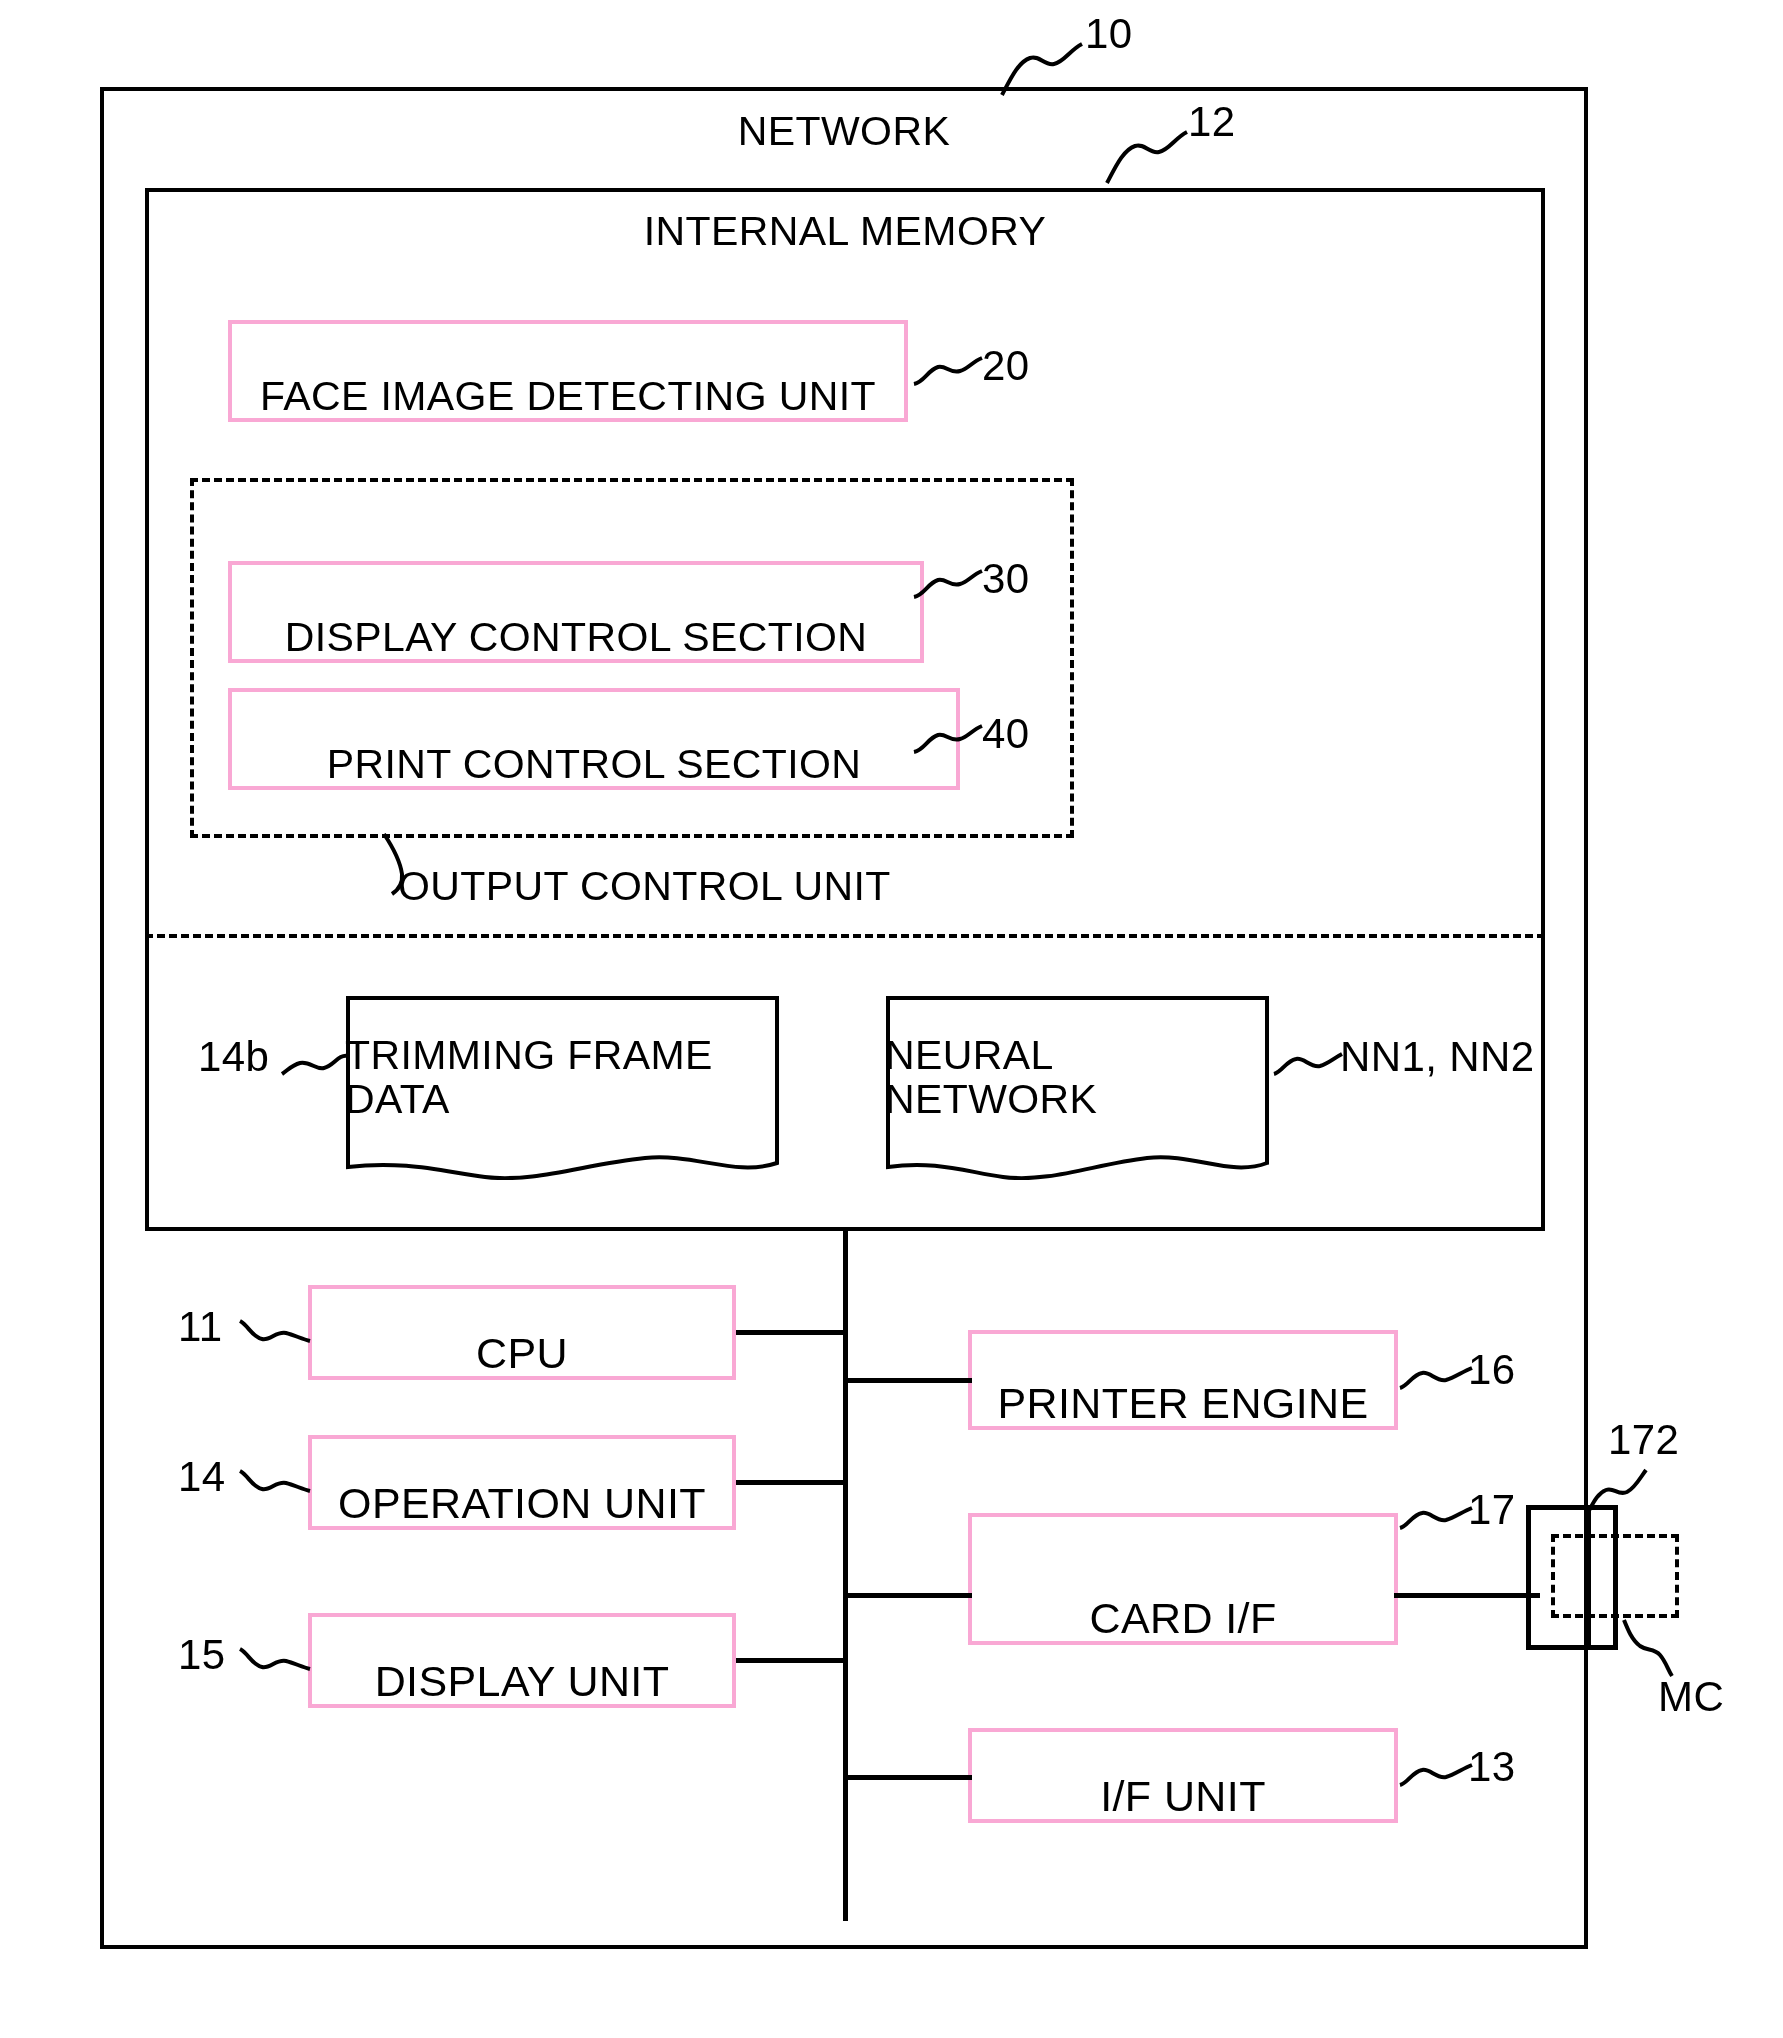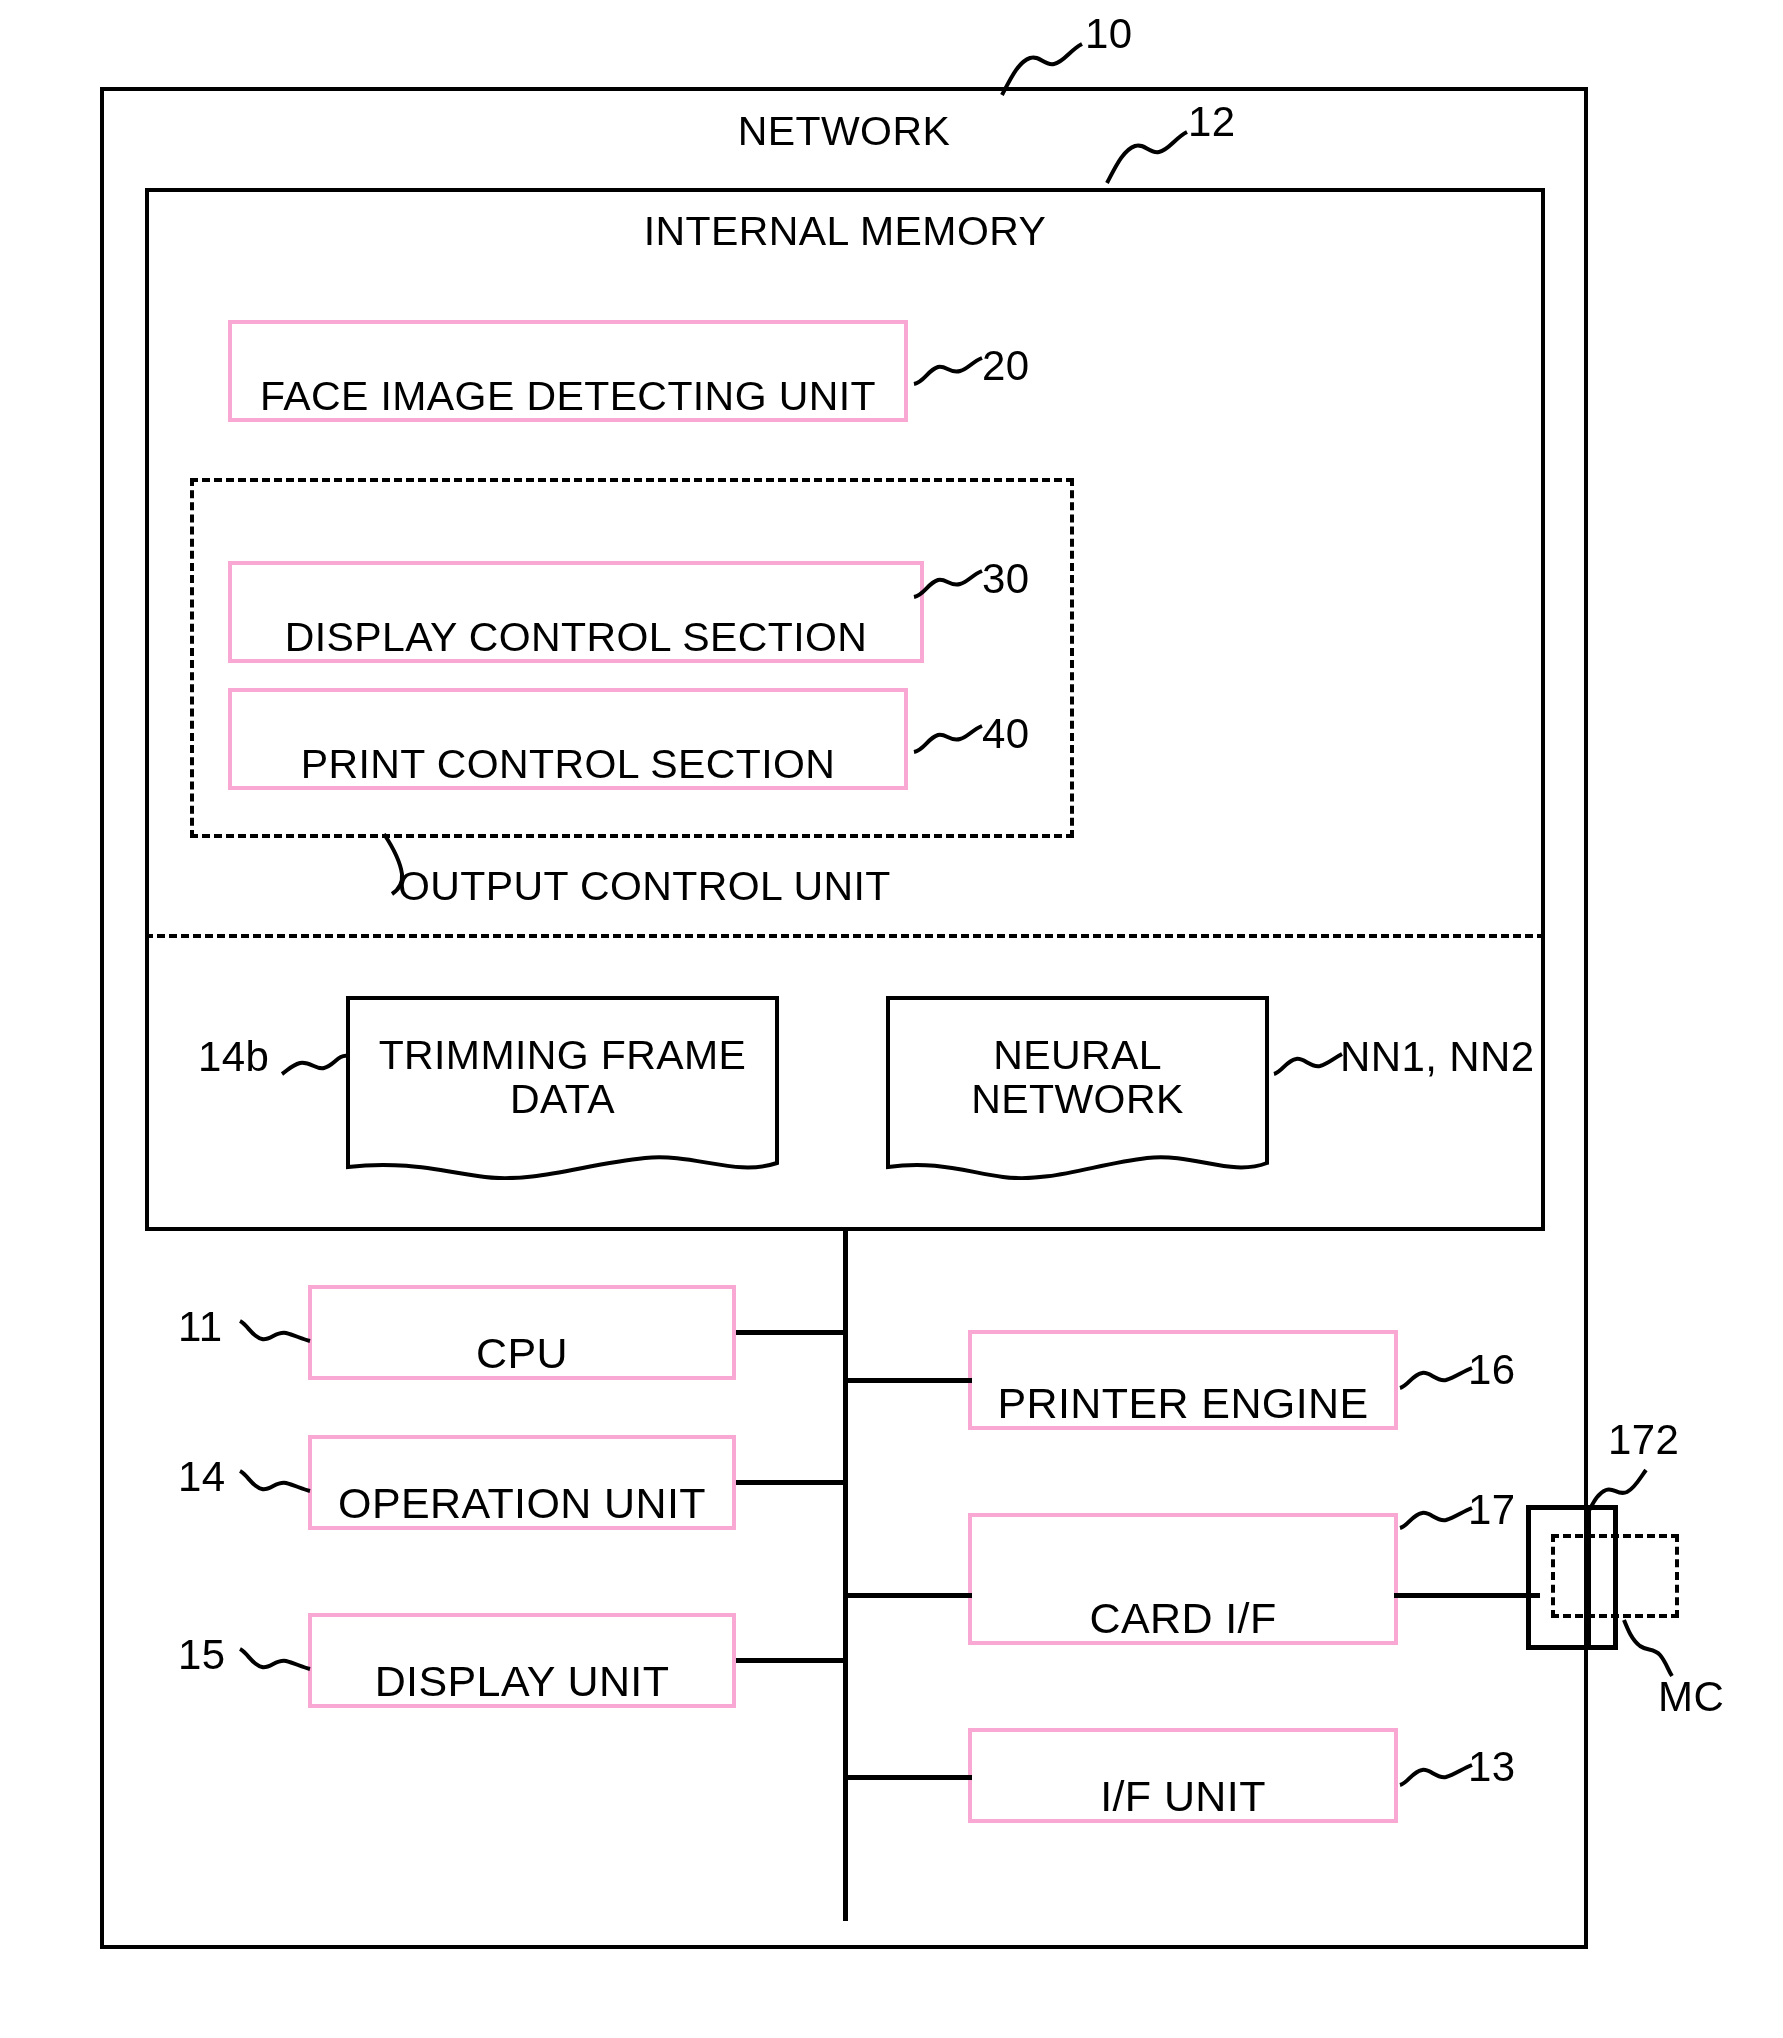--- a/index.html
+++ b/index.html
@@ -53,21 +53,21 @@
   
   .hline { background: #000; height: 5px; }
   .vline { background: #000; width: 5px; }
 
   
   .datashape { position: absolute; }
   .datashape svg { display: block; }
   .datashape .dtext {
     position: absolute;
     left: 0; right: 0;
-    text-align: center;
+    text-align: left;
     line-height: 1.08;
     letter-spacing: 0.4px;
   }
 
   
   .leader { position: absolute; }
   .leader svg { display: block; overflow: visible; }
 
   
   .t-ref      { font-size: 42px; }
@@ -117,21 +117,21 @@
   <div class="abs box t-box" style="left:228px; top:533px; width:696px; height:102px;margin-top:28px;">
     <span>DISPLAY CONTROL SECTION</span>
   </div>
   <div class="leader" style="left:912px; top:565px;">
     <svg width="80" height="40" viewBox="0 0 80 40">
       <path d="M2,32 C12,30 16,18 26,15 C34,13 38,22 48,19 C56,17 60,10 70,6" fill="none" stroke="#000" stroke-width="4"></path>
     </svg>
   </div>
   <div class="abs lbl t-ref" style="left:982px; top:557px;">30</div>
 
-  <div class="abs box t-box" style="left:228px; top:688px; width:680px; height:102px;">
+  <div class="abs box t-box" style="left:228px; top:688px; width:732px; height:102px;">
     <span>PRINT CONTROL SECTION</span>
   </div>
   <div class="leader" style="left:912px; top:720px;">
     <svg width="80" height="40" viewBox="0 0 80 40">
       <path d="M2,32 C12,30 16,18 26,15 C34,13 38,22 48,19 C56,17 60,10 70,6" fill="none" stroke="#000" stroke-width="4"></path>
     </svg>
   </div>
   <div class="abs lbl t-ref" style="left:982px; top:712px;">40</div>
 
   <div class="leader" style="left:378px; top:832px;">

